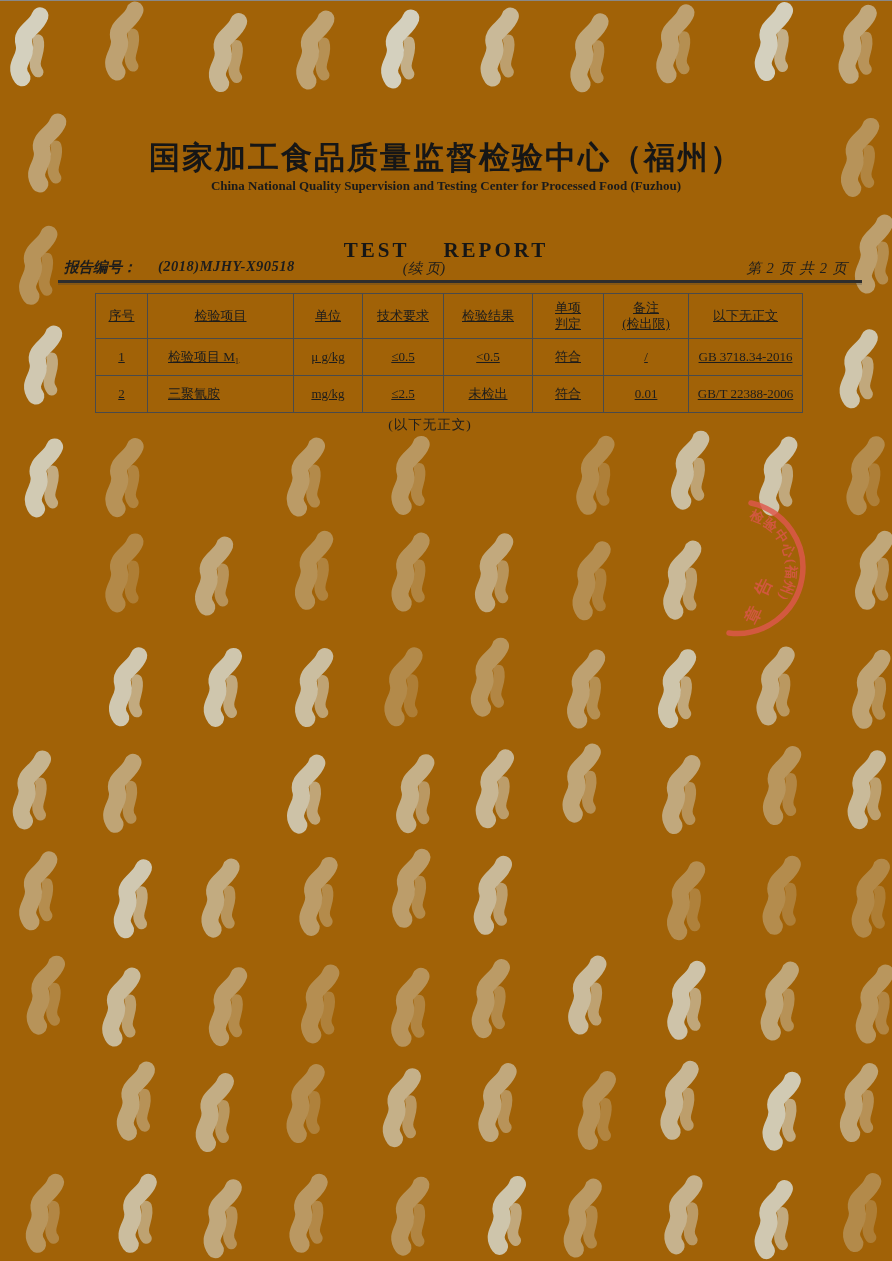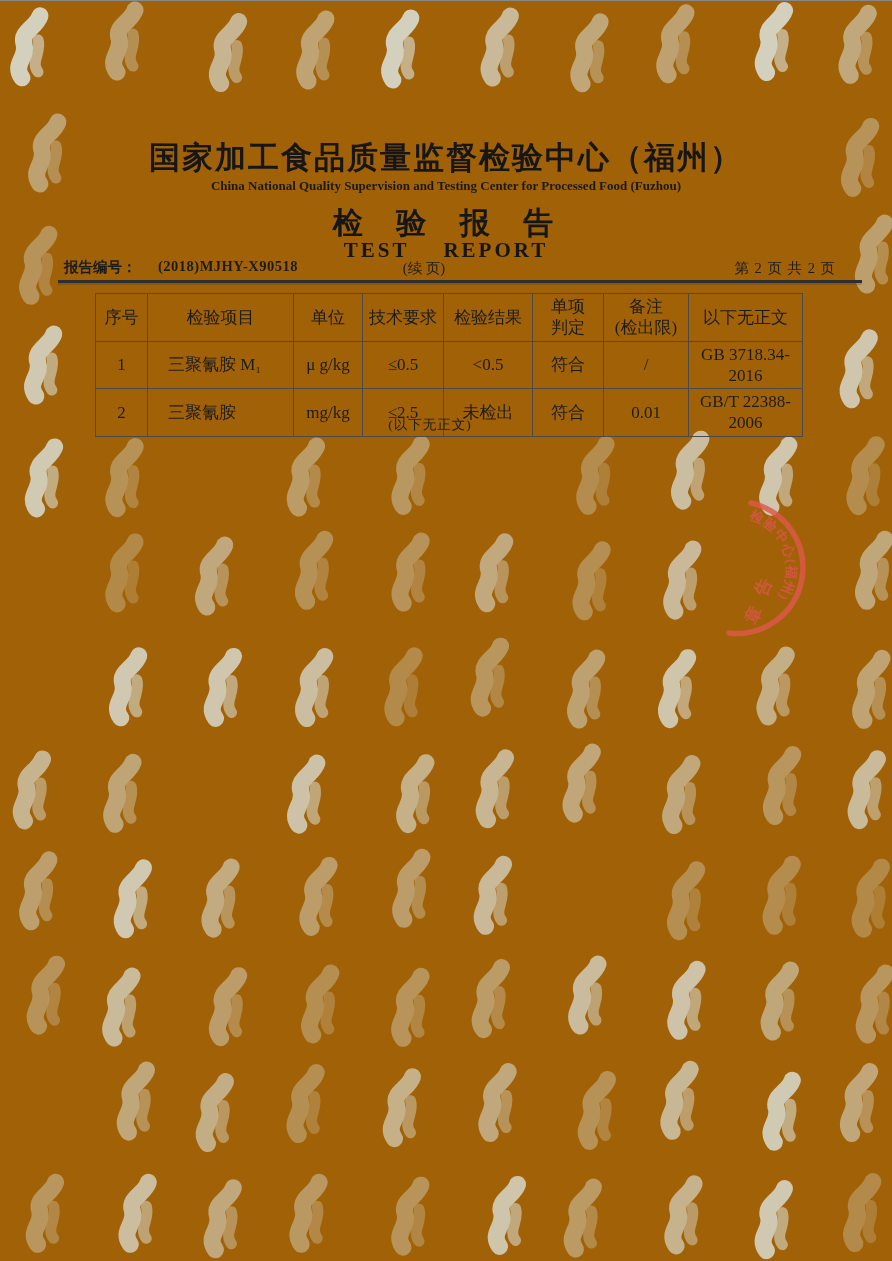--- a/index.html
+++ b/index.html
@@ -27,36 +27,36 @@
   .report-title-cn{
     position:absolute;top:202px;left:0;width:892px;
     text-align:center;font-size:30px;font-weight:bold;
     letter-spacing:6px;word-spacing:14px;color:#161616;
   }
   .report-title-en{
     position:absolute;top:237px;left:0;width:892px;
     text-align:center;font-size:21px;font-weight:bold;
     letter-spacing:3px;word-spacing:26px;color:#161616;
   }
-  .meta-row{position:absolute;top:257px;left:0;width:892px;height:22px;font-size:14.5px;}
+  .meta-row{position:absolute;top:257px;left:0;width:892px;height:22px;font-size:14.5px;font-style:italic;}
   .report-no-label{position:absolute;left:64px;top:0;font-weight:bold;}
   .report-no{position:absolute;left:158px;top:0;font-weight:bold;letter-spacing:0.5px;}
   .continuation{position:absolute;left:0;top:1px;width:892px;text-align:center;transform:translateX(-22px);}
-  .page-info{position:absolute;right:56px;top:1px;letter-spacing:1px;}
+  .page-info{position:absolute;right:44px;top:1px;letter-spacing:1px;}
 
   .header-rule{
     position:absolute;top:279px;left:58px;width:804px;height:3px;
     background:#2e2e2e;
     box-shadow:0 2px 0 rgba(60,60,60,0.25);
   }
 
   table.results{
     position:absolute;top:292px;left:95px;
     border-collapse:collapse;table-layout:fixed;
-    font-size:17px;color:#1c1c1c;
+    font-size:13px;color:#1c1c1c;text-decoration:underline;
   }
   table.results th,table.results td{
     border:1px solid #4a4a4a;
     text-align:center;vertical-align:middle;
     padding:2px 3px;
     font-weight:normal;
     white-space:pre-line;
     line-height:1.25;
   }
   table.results thead th{height:40px;}
@@ -426,21 +426,20 @@
       <g transform="translate(840.8547025727021,1176.5131057522667)" opacity="0.31">
         <path d="M14 66 C4 52 20 46 16 32 C12 20 28 16 32 4" fill="none" stroke="#dde4df" stroke-width="17" stroke-linecap="round"></path>
         <path d="M30 60 C22 50 34 40 30 28" fill="none" stroke="#dde4df" stroke-width="11" stroke-linecap="round" opacity="0.7"></path>
       </g>
     </svg>
 
   <div class="content">
 
     <div class="title-cn">国家加工食品质量监督检验中心（福州）</div>
     <div class="title-en">China National Quality Supervision and Testing Center for Processed Food (Fuzhou)</div>
-    <div class="report-title-cn">检 验 报 告</div>
     <div class="report-title-en">TEST REPORT</div>
 
     <div class="meta-row">
       <span class="report-no-label">报告编号：</span>
       <span class="report-no">(2018)MJHY-X90518</span>
       <div class="continuation">(续 页)</div>
       <div class="page-info">第 2 页  共 2 页</div>
     </div>
 
     <div class="header-rule"></div>
@@ -466,21 +465,21 @@
           <th>单项
 判定</th>
           <th>备注
 (检出限)</th>
           <th>以下无正文</th>
         </tr>
       </thead>
       <tbody>
         <tr>
           <td>1</td>
-          <td class="item">三聚氰胺 M₁</td>
+          <td class="item">检验项目 M₁</td>
           <td>μ g/kg</td>
           <td>≤0.5</td>
           <td>&lt;0.5</td>
           <td>符合</td>
           <td>/</td>
           <td>GB 3718.34-2016</td>
         </tr>
         <tr>
           <td>2</td>
           <td class="item">三聚氰胺</td>

